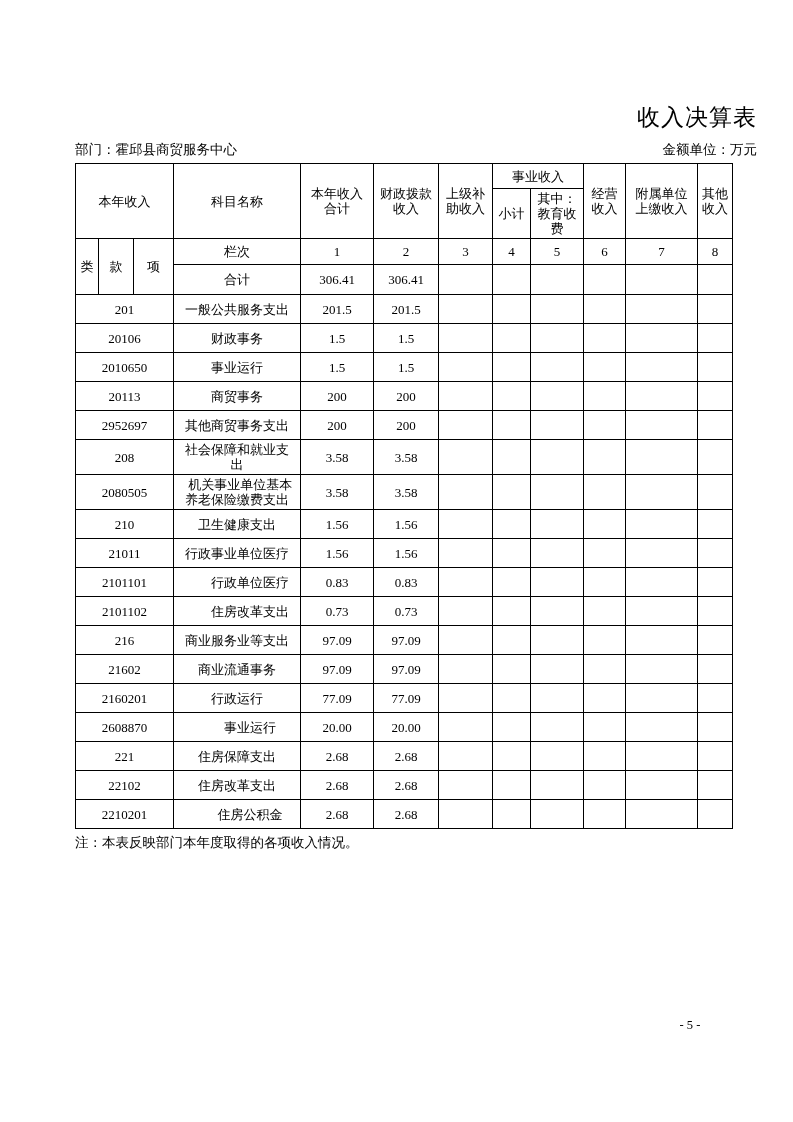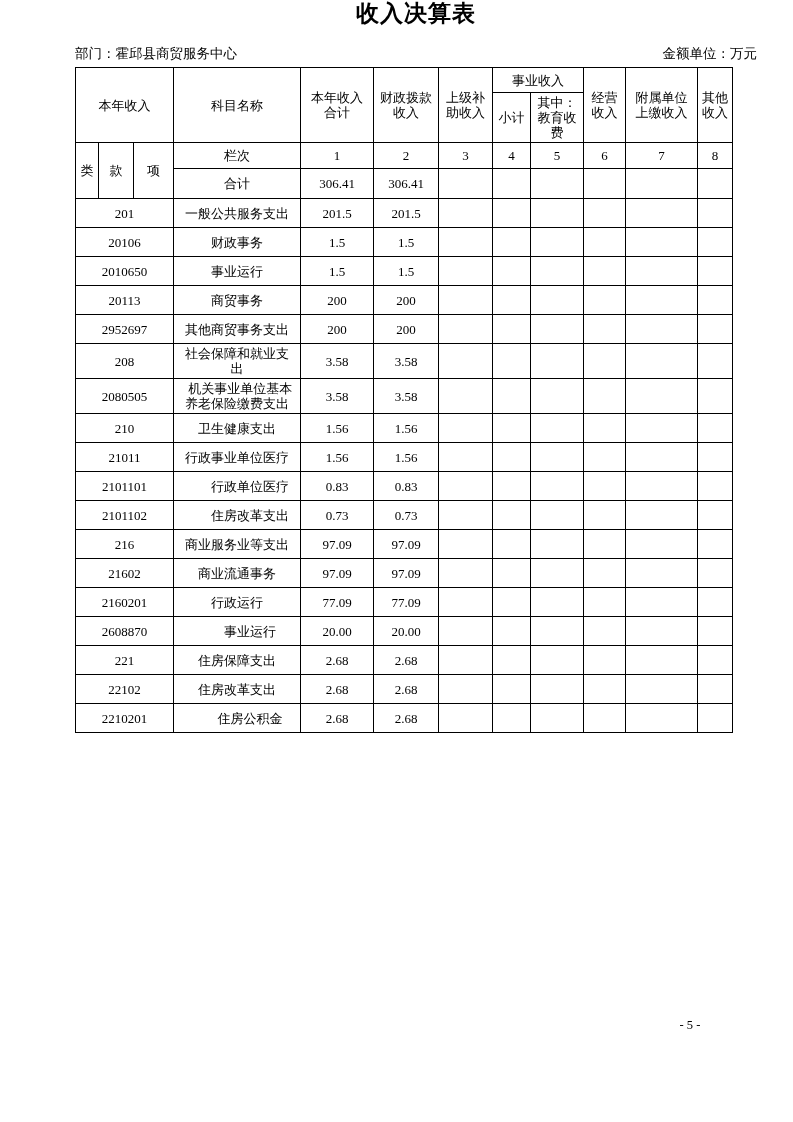--- a/index.html
+++ b/index.html
@@ -14,35 +14,36 @@
     font-family: "Liberation Serif", "DejaVu Serif", serif;
     overflow: hidden;
   }
   .content {
     position: absolute;
     left: 75px;
     top: 0;
     width: 682px;
   }
   .doc-title {
-    text-align: center;
+    margin-top: 104px;
+    text-align: right;
     font-size: 23px;
     line-height: 27px;
-    font-weight: bold;
+    font-weight: normal;
     letter-spacing: 1px;
     font-family: "Liberation Sans", "DejaVu Sans", sans-serif;
   }
   .table-code {
     margin-top: 12px;
     text-align: right;
     font-size: 13.5px;
     line-height: 17px;
   }
   .meta-row {
-    margin-top: 18px;
+    margin-top: 10px;
     display: flex;
     justify-content: space-between;
     font-size: 13.5px;
     line-height: 17px;
     text-align: right;
   }
   table.income {
     margin-top: 5px;
     border-collapse: collapse;
     table-layout: fixed;
@@ -377,16 +378,17 @@
             <td></td>
             <td></td>
             <td></td>
             <td></td>
             <td></td>
             <td></td>
           </tr>
         </tbody>
     </table>
 
+    <div class="note">注：本表反映部门本年度取得的各项收入情况。</div>
   </div>
 
   <div class="page-number">- 5 -</div>
 </div>
 
 </body></html>

